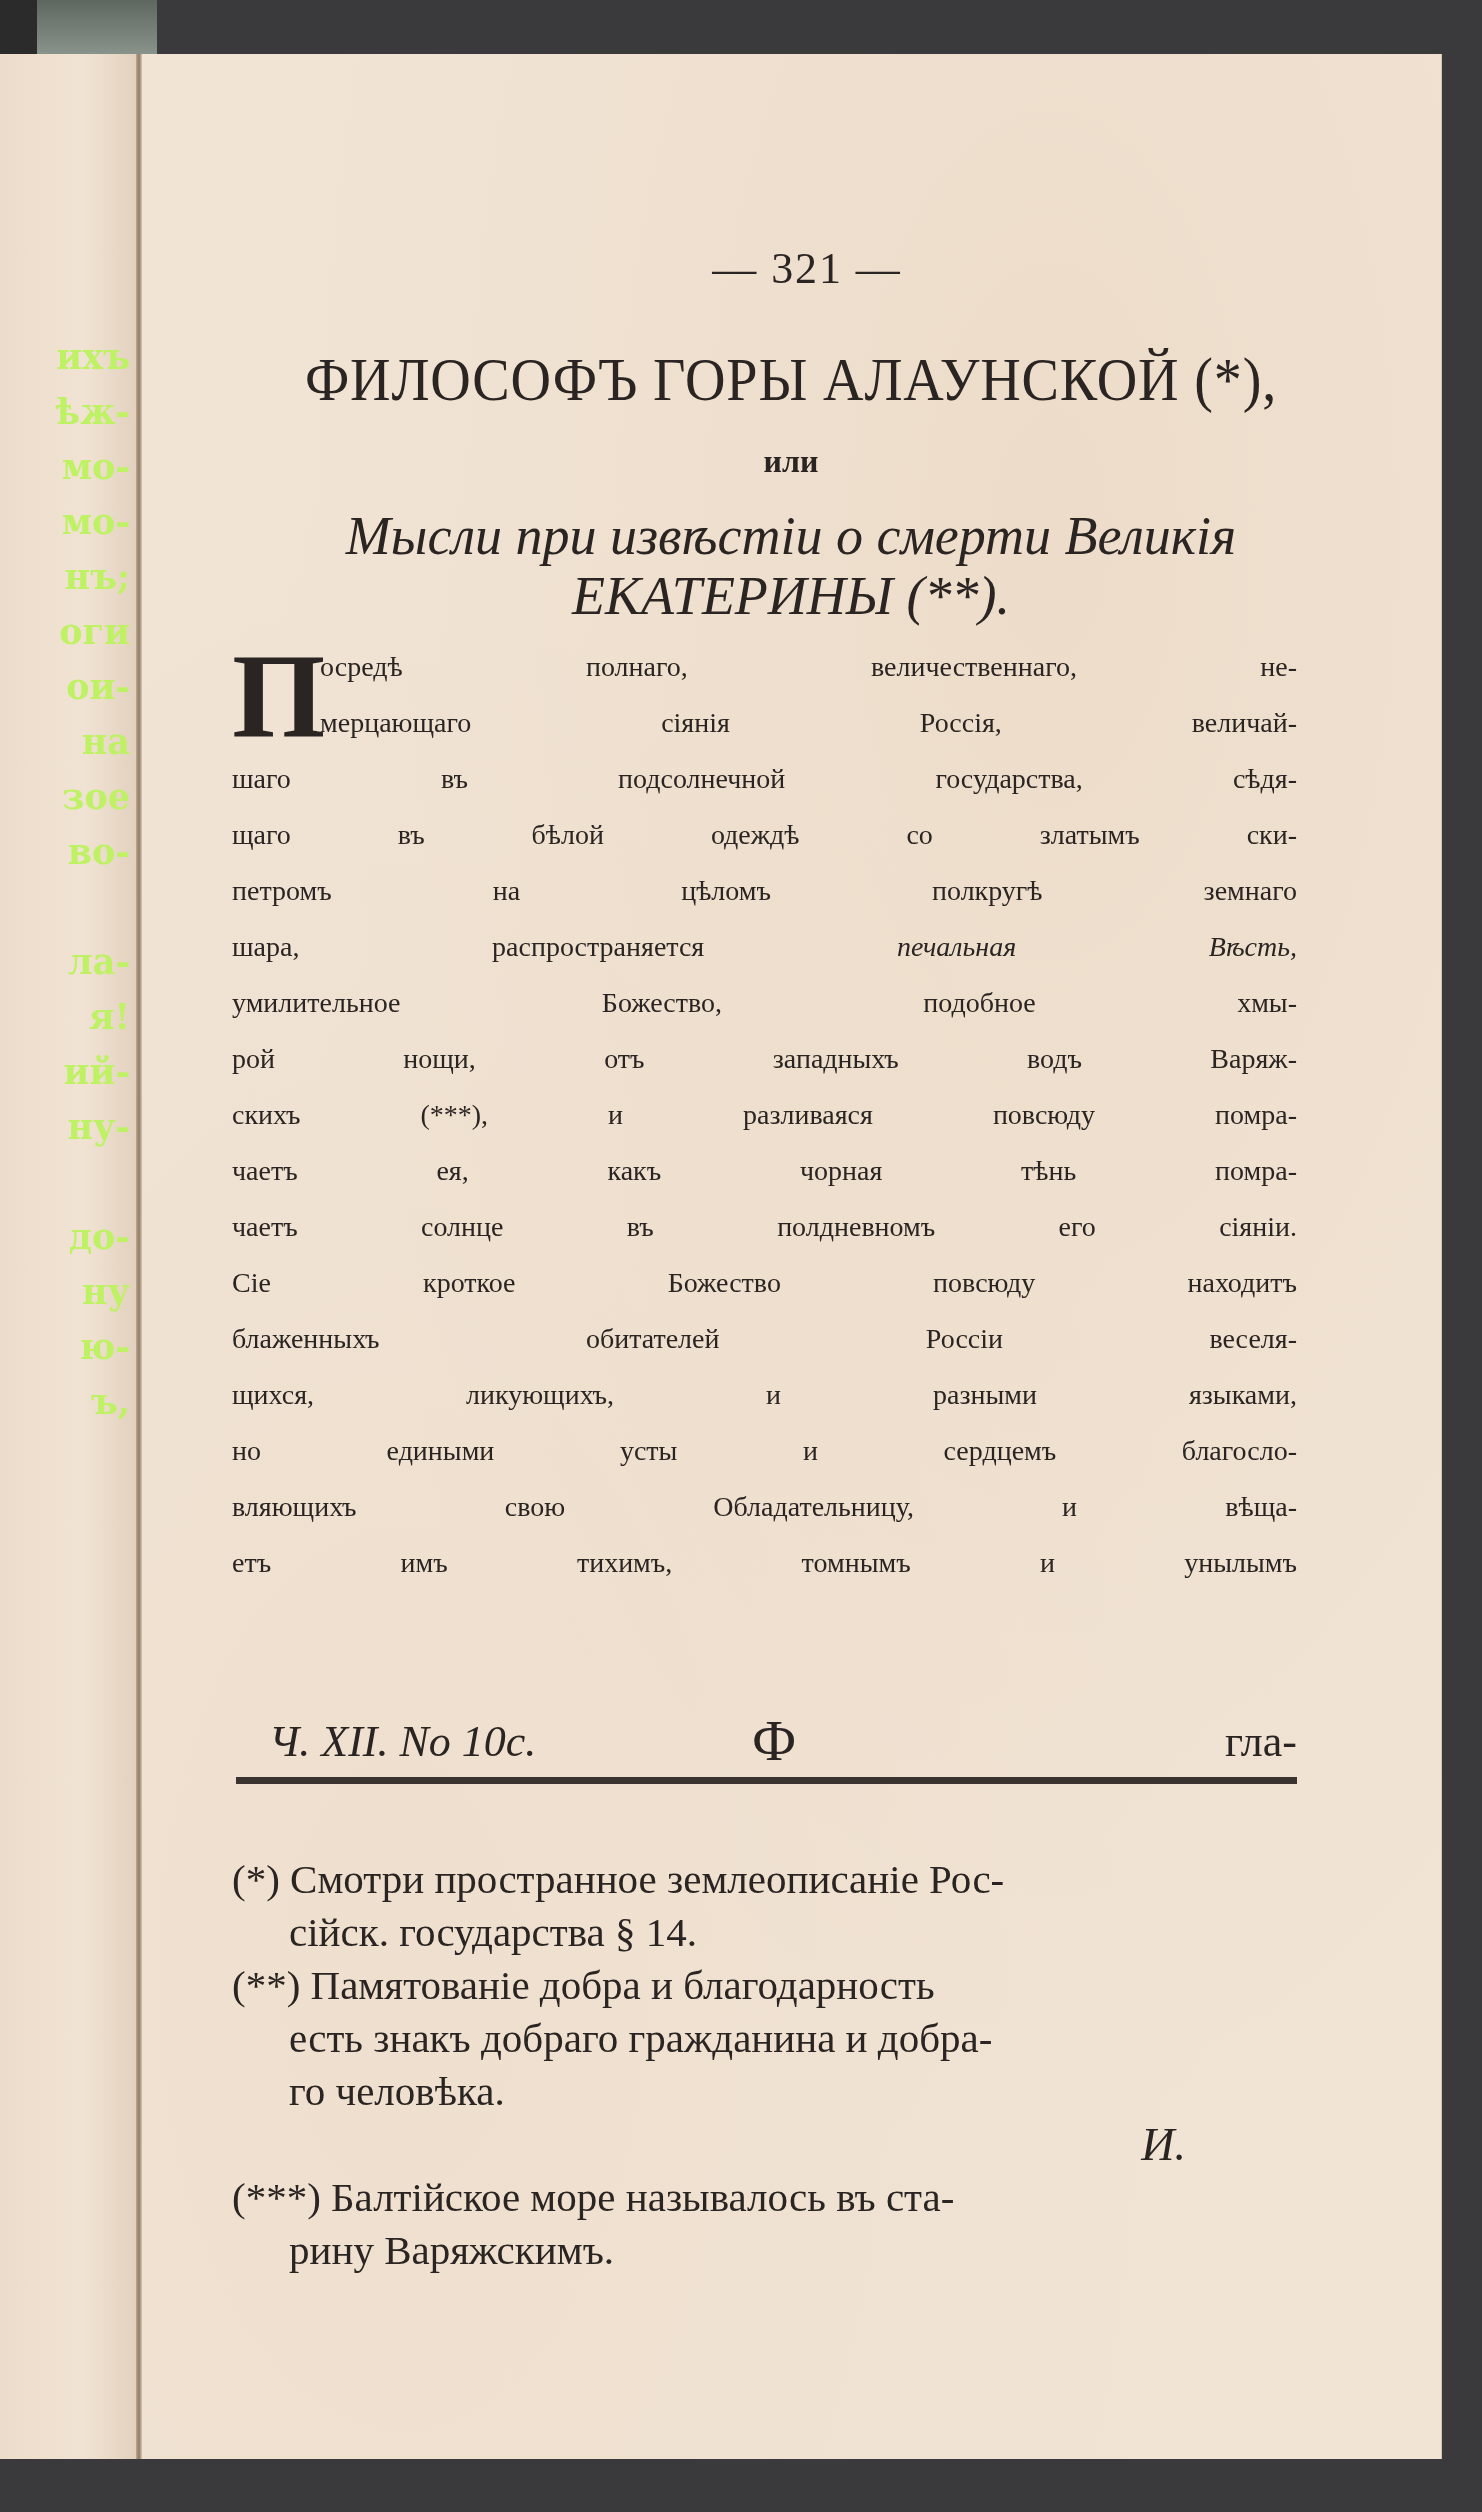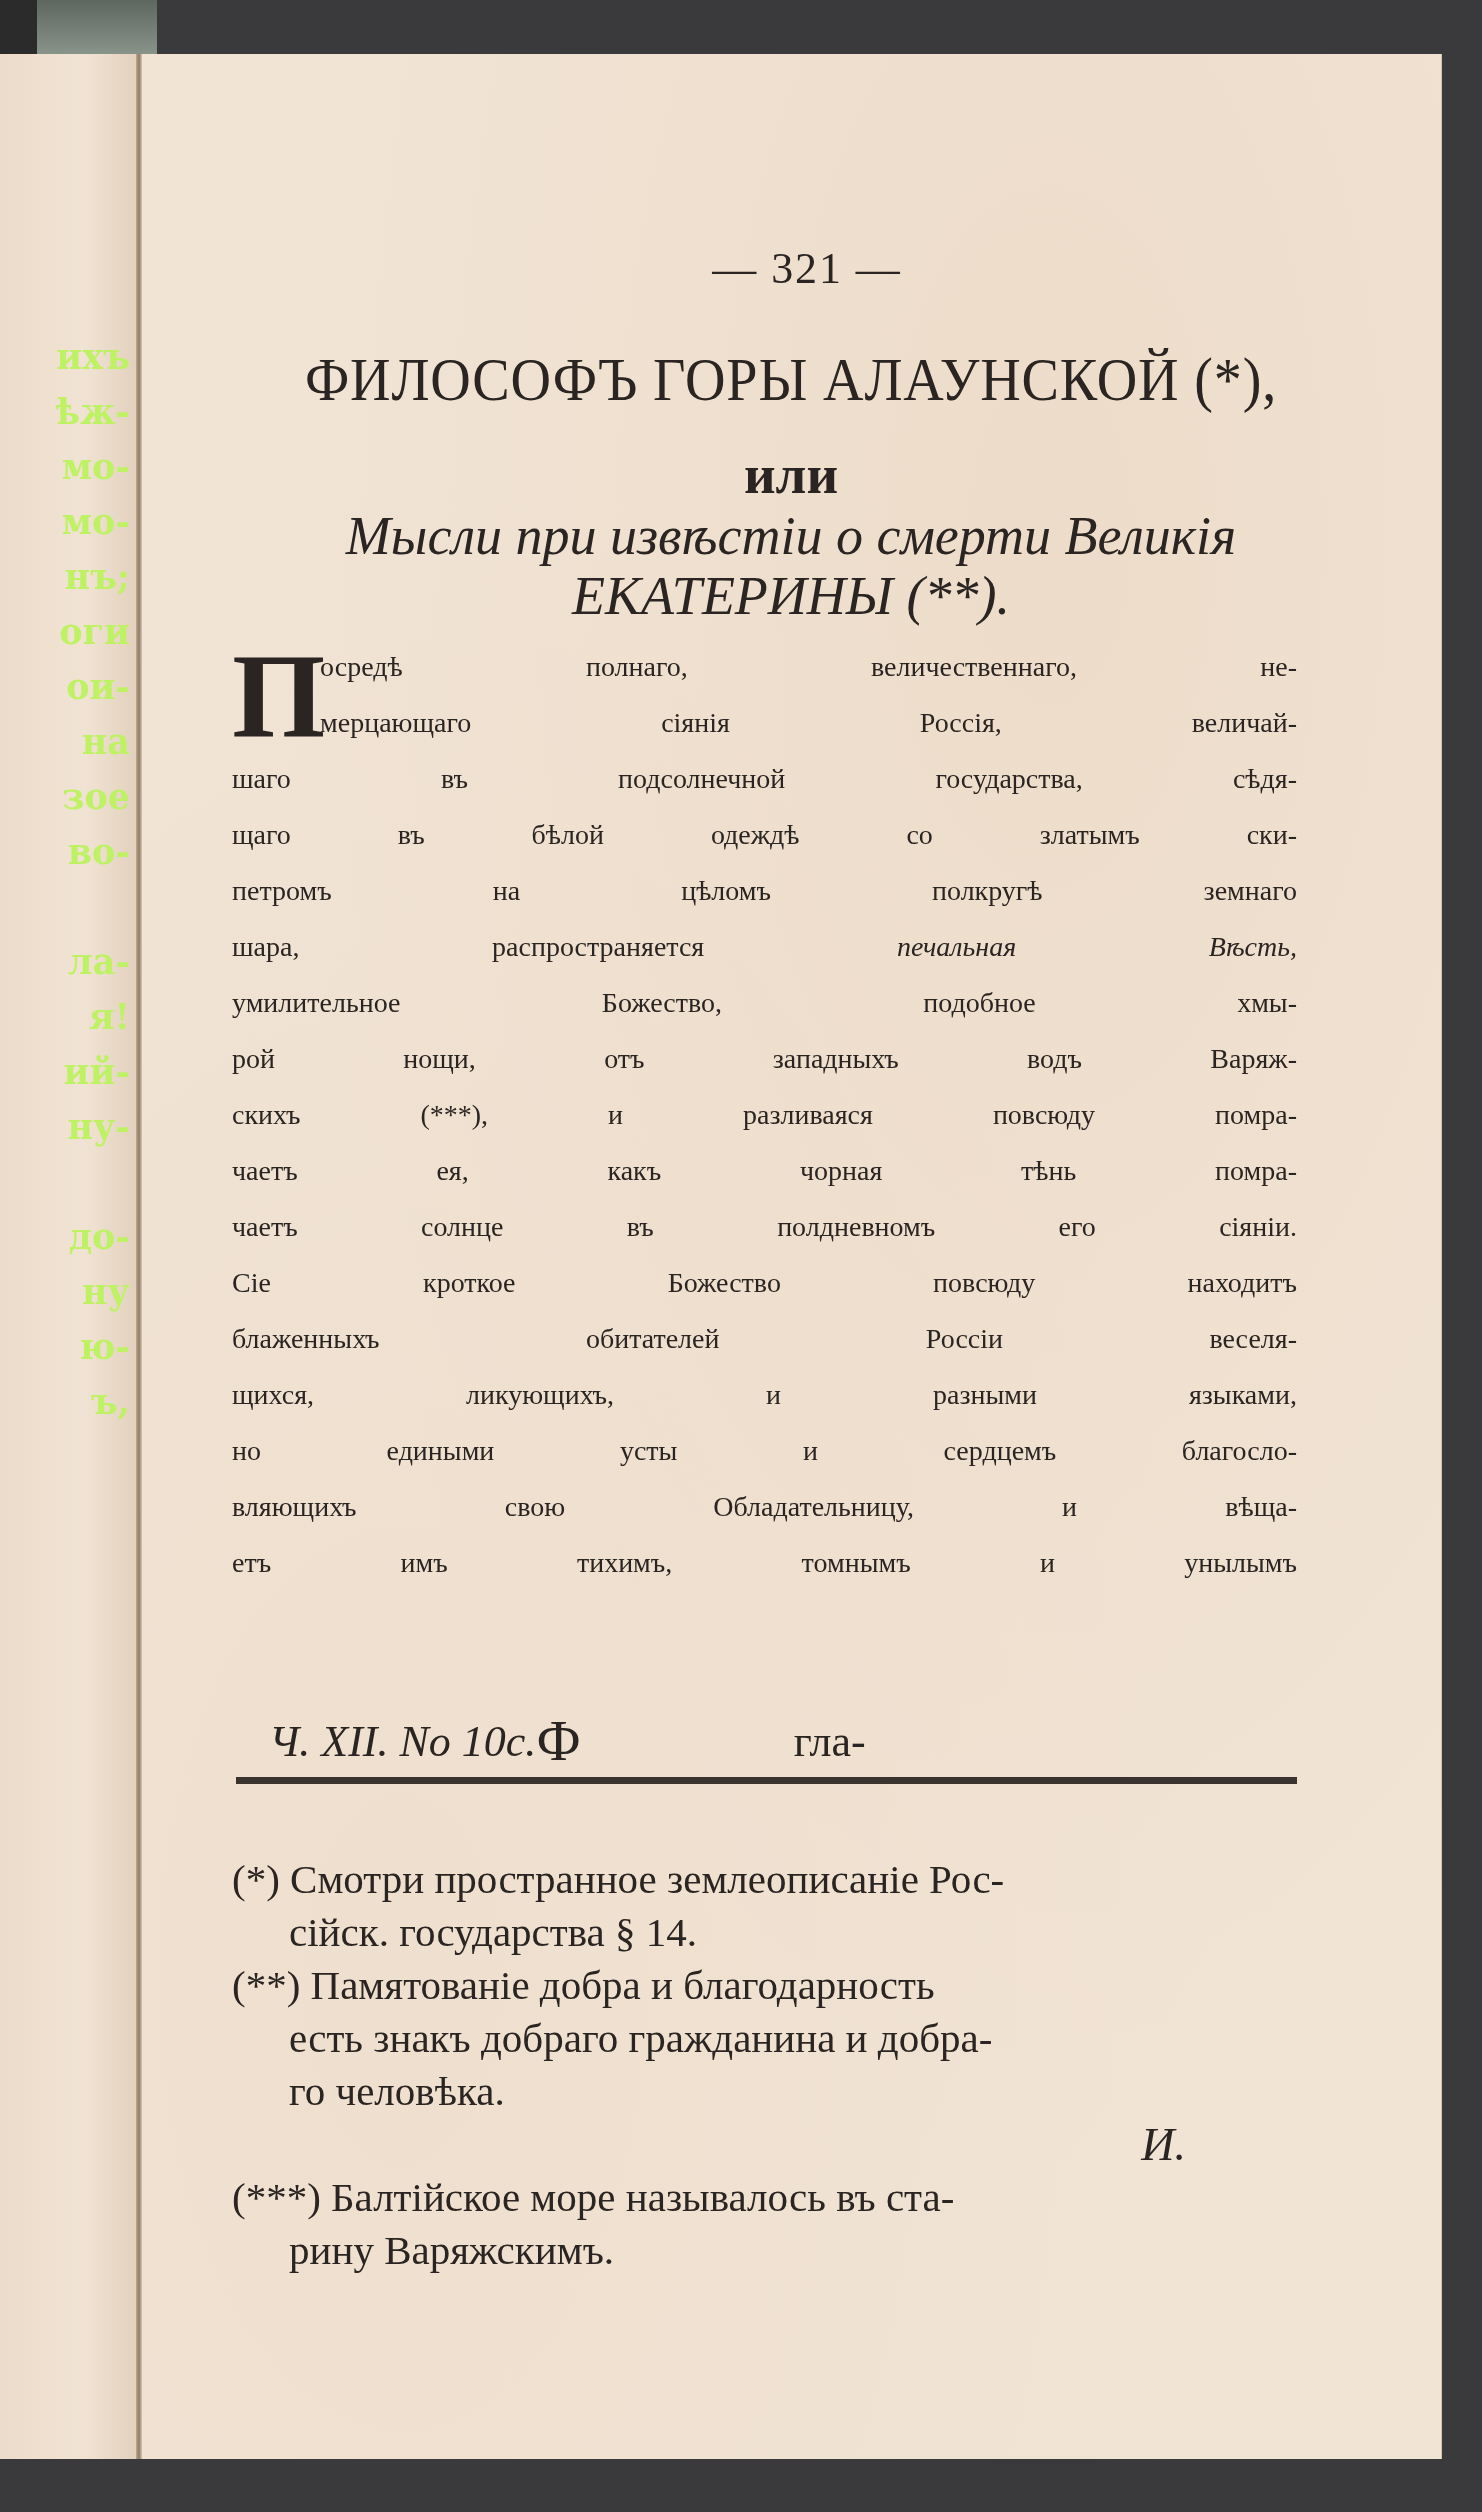--- a/index.html
+++ b/index.html
@@ -33,36 +33,36 @@
     background:linear-gradient(180deg,#5e6660,#8a958c);
   }
   .left-text {
     position:absolute; left:0; width:130px; text-align:right;
     font-family:"DejaVu Serif", serif; font-weight:bold; font-size:35px; color:#bef264;
     line-height:55px;
   }
   .ctr { position:absolute; left:141px; width:1300px; text-align:center; }
   .pageno { top:243px; font-size:44px; letter-spacing:1.9px;margin-left:16px; }
   .title { top:345px; font-size:61px; font-family:"Liberation Serif", serif; letter-spacing:0.9px; transform:scaleX(0.92); }
-  .or { top:443px; font-size:55px; font-weight:bold; }
+  .or { top:443px; font-size:32px; font-weight:bold; }
   .subtitle { top:505px; font-size:54px; font-style:italic; }
   .subtitle2 { top:565px; font-size:54px; font-style:italic; left:141px; width:1300px; }
   .body {
     position:absolute; left:232px; width:1065px; top:639px;
     font-size:28px; line-height:56px;
   }
   .line { display:block; text-align:justify; text-align-last:justify; white-space:nowrap; height:56px; }
   .line.indent { padding-left:88px; }
   .dropcap {
     position:absolute; left:232px; top:641px; font-size:120px; line-height:111px; font-weight:bold;
   }
   .italic { font-style:italic; }
   .catch {
     position:absolute; top:1709px; left:269px; width:1028px; font-size:44px;
-    display:flex; align-items:center;
+    display:flex; justify-content:space-between; align-items:center;
   }
   .rule { position:absolute; top:1777px; left:236px; width:1061px; height:6.5px; background:#3a3330; }
   .notes { position:absolute; left:232px; width:1065px; top:1805px; font-size:41px; line-height:53px;margin-top:48px; }
   .note-line { display:block; white-space:nowrap; height:53px; }
   .note-cont { padding-left:57px; }
   .note-right { text-align:right; padding-right:111px; font-style:italic; font-size:46px; }
   .bottom-shadow { position:absolute; left:0; top:2459px; width:1482px; height:53px; background:#3a3a3c; }
 </style>
 </head>
 <body>

